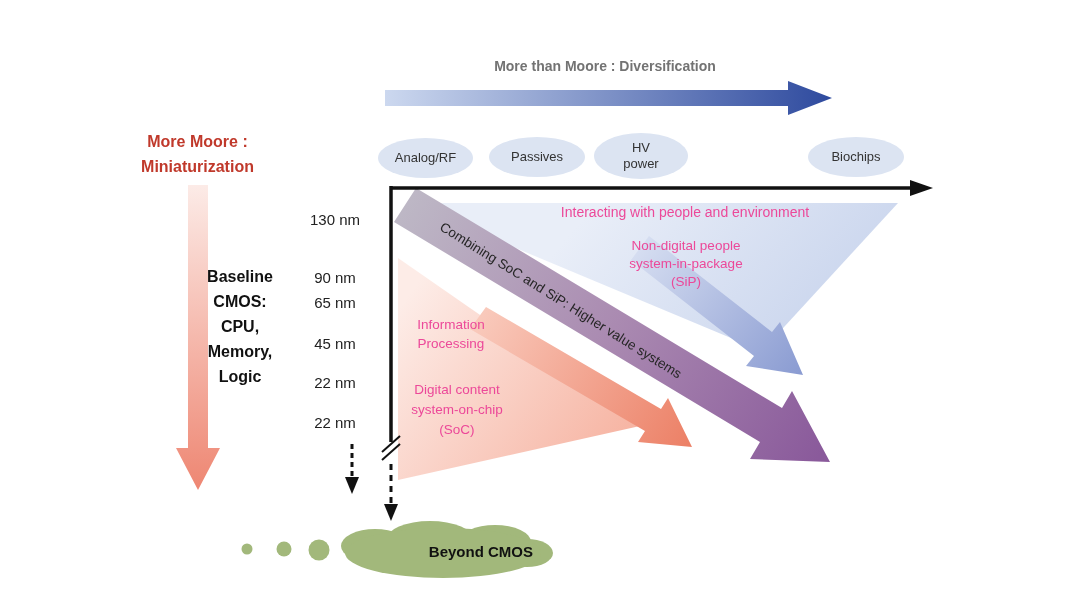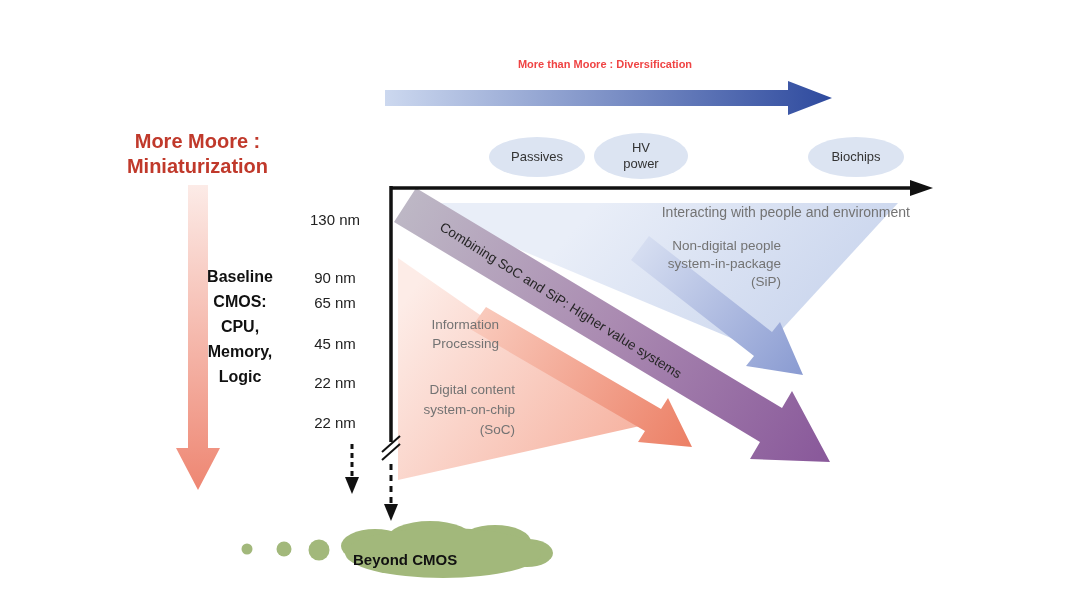--- a/index.html
+++ b/index.html
@@ -1,30 +1,30 @@
 <!DOCTYPE html>
 <html><head>
 <meta charset="utf-8">
 <style>
   html,body{margin:0;padding:0;background:#ffffff;}
   #canvas{position:relative;width:1080px;height:608px;background:#ffffff;overflow:hidden;
           font-family:"Liberation Sans",sans-serif;}
   #shapes{position:absolute;left:0;top:0;}
   .lbl{position:absolute;color:#222;}
   .pre{white-space:pre-line;}
-  .title-mtm{left:380px;top:58px;width:450px;font-size:11px;font-weight:bold;color:#ef4444;text-align:center;}
-  .title-mm{left:95px;top:129px;width:205px;font-size:20px;font-weight:bold;color:#c0392b;text-align:center;line-height:25px;}
+  .title-mtm{left:380px;top:58px;width:450px;font-size:14px;font-weight:bold;color:#737373;text-align:center;}
+  .title-mm{left:95px;top:129px;width:205px;font-size:16px;font-weight:bold;color:#c0392b;text-align:center;line-height:25px;}
   .baseline{left:175px;top:264px;width:130px;font-size:16px;font-weight:bold;color:#111;text-align:center;line-height:25px;}
   .node{left:293px;width:84px;font-size:15px;color:#222;text-align:center;line-height:20px;}
   .cat{position:absolute;background:#dce4f2;border-radius:50%;display:flex;align-items:center;justify-content:center;
        font-size:13px;color:#333;text-align:center;line-height:1.2;}
-  .regionlbl{color:#737373;text-align:right;}
+  .regionlbl{color:#ec4899;text-align:center;}
   .diag-text{left:424px;top:206px;width:332px;font-size:13.5px;color:#262626;transform-origin:0 0;
              transform:rotate(32deg);text-align:center;}
-  .beyond{left:353px;top:543px;width:180px;font-size:15px;font-weight:bold;color:#111;text-align:left;margin-top:8px;}
+  .beyond{left:353px;top:543px;width:180px;font-size:15px;font-weight:bold;color:#111;text-align:right;}
 </style>
 </head>
 <body>
 
 <div id="canvas">
 
   <svg id="shapes" width="1080" height="608" viewBox="0 0 1080 608">
     <defs>
       <linearGradient id="gBlueH" x1="0" y1="0" x2="1" y2="0">
         <stop offset="0" stop-color="#ccd8ef"></stop>
@@ -104,20 +104,23 @@
 Memory,
 Logic</div>
 
   <div class="lbl node pre" style="top:210px">130 nm</div>
   <div class="lbl node pre" style="top:268px">90 nm</div>
   <div class="lbl node pre" style="top:293px">65 nm</div>
   <div class="lbl node pre" style="top:334px">45 nm</div>
   <div class="lbl node pre" style="top:373px">22 nm</div>
   <div class="lbl node pre" style="top:413px">22 nm</div>
 
+  <div class="cat" style="left:378px;top:138px;width:95px;height:40px">
+    <span class="pre">Analog/RF</span>
+    </div>
   <div class="cat" style="left:489px;top:137px;width:96px;height:40px">
     <span class="pre">Passives</span>
     </div>
   <div class="cat" style="left:594px;top:133px;width:94px;height:46px">
     <span class="pre">HV
 power</span>
     </div>
   <div class="cat" style="left:808px;top:137px;width:96px;height:40px">
     <span class="pre">Biochips</span>
     </div>

